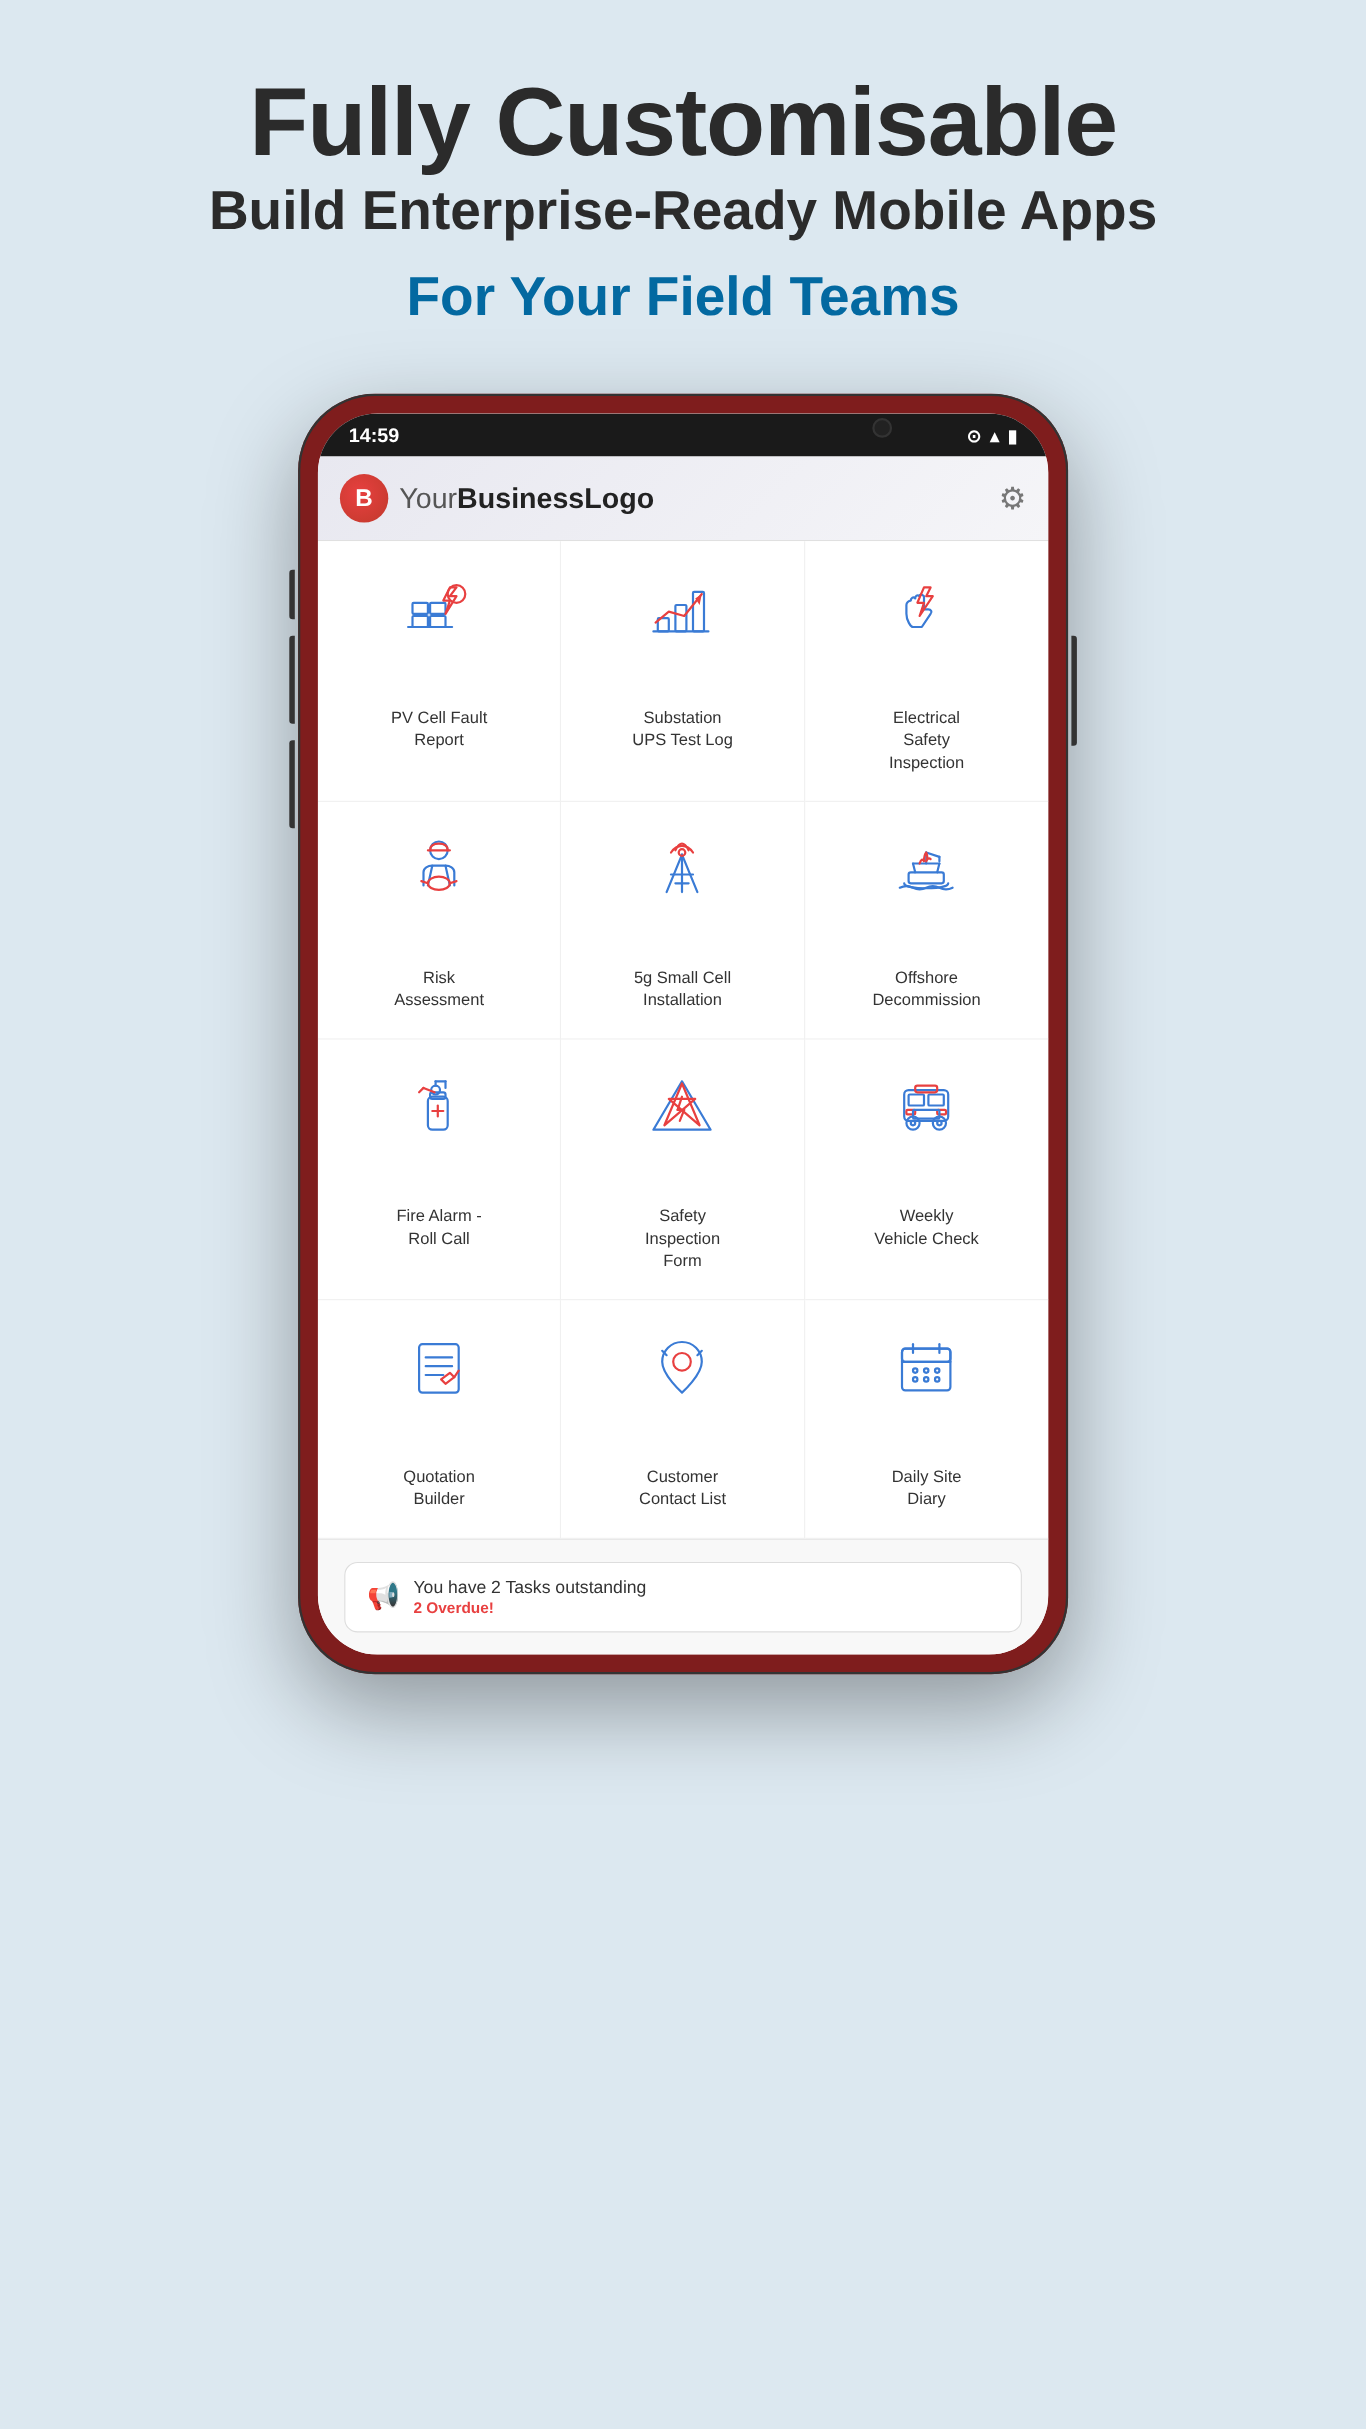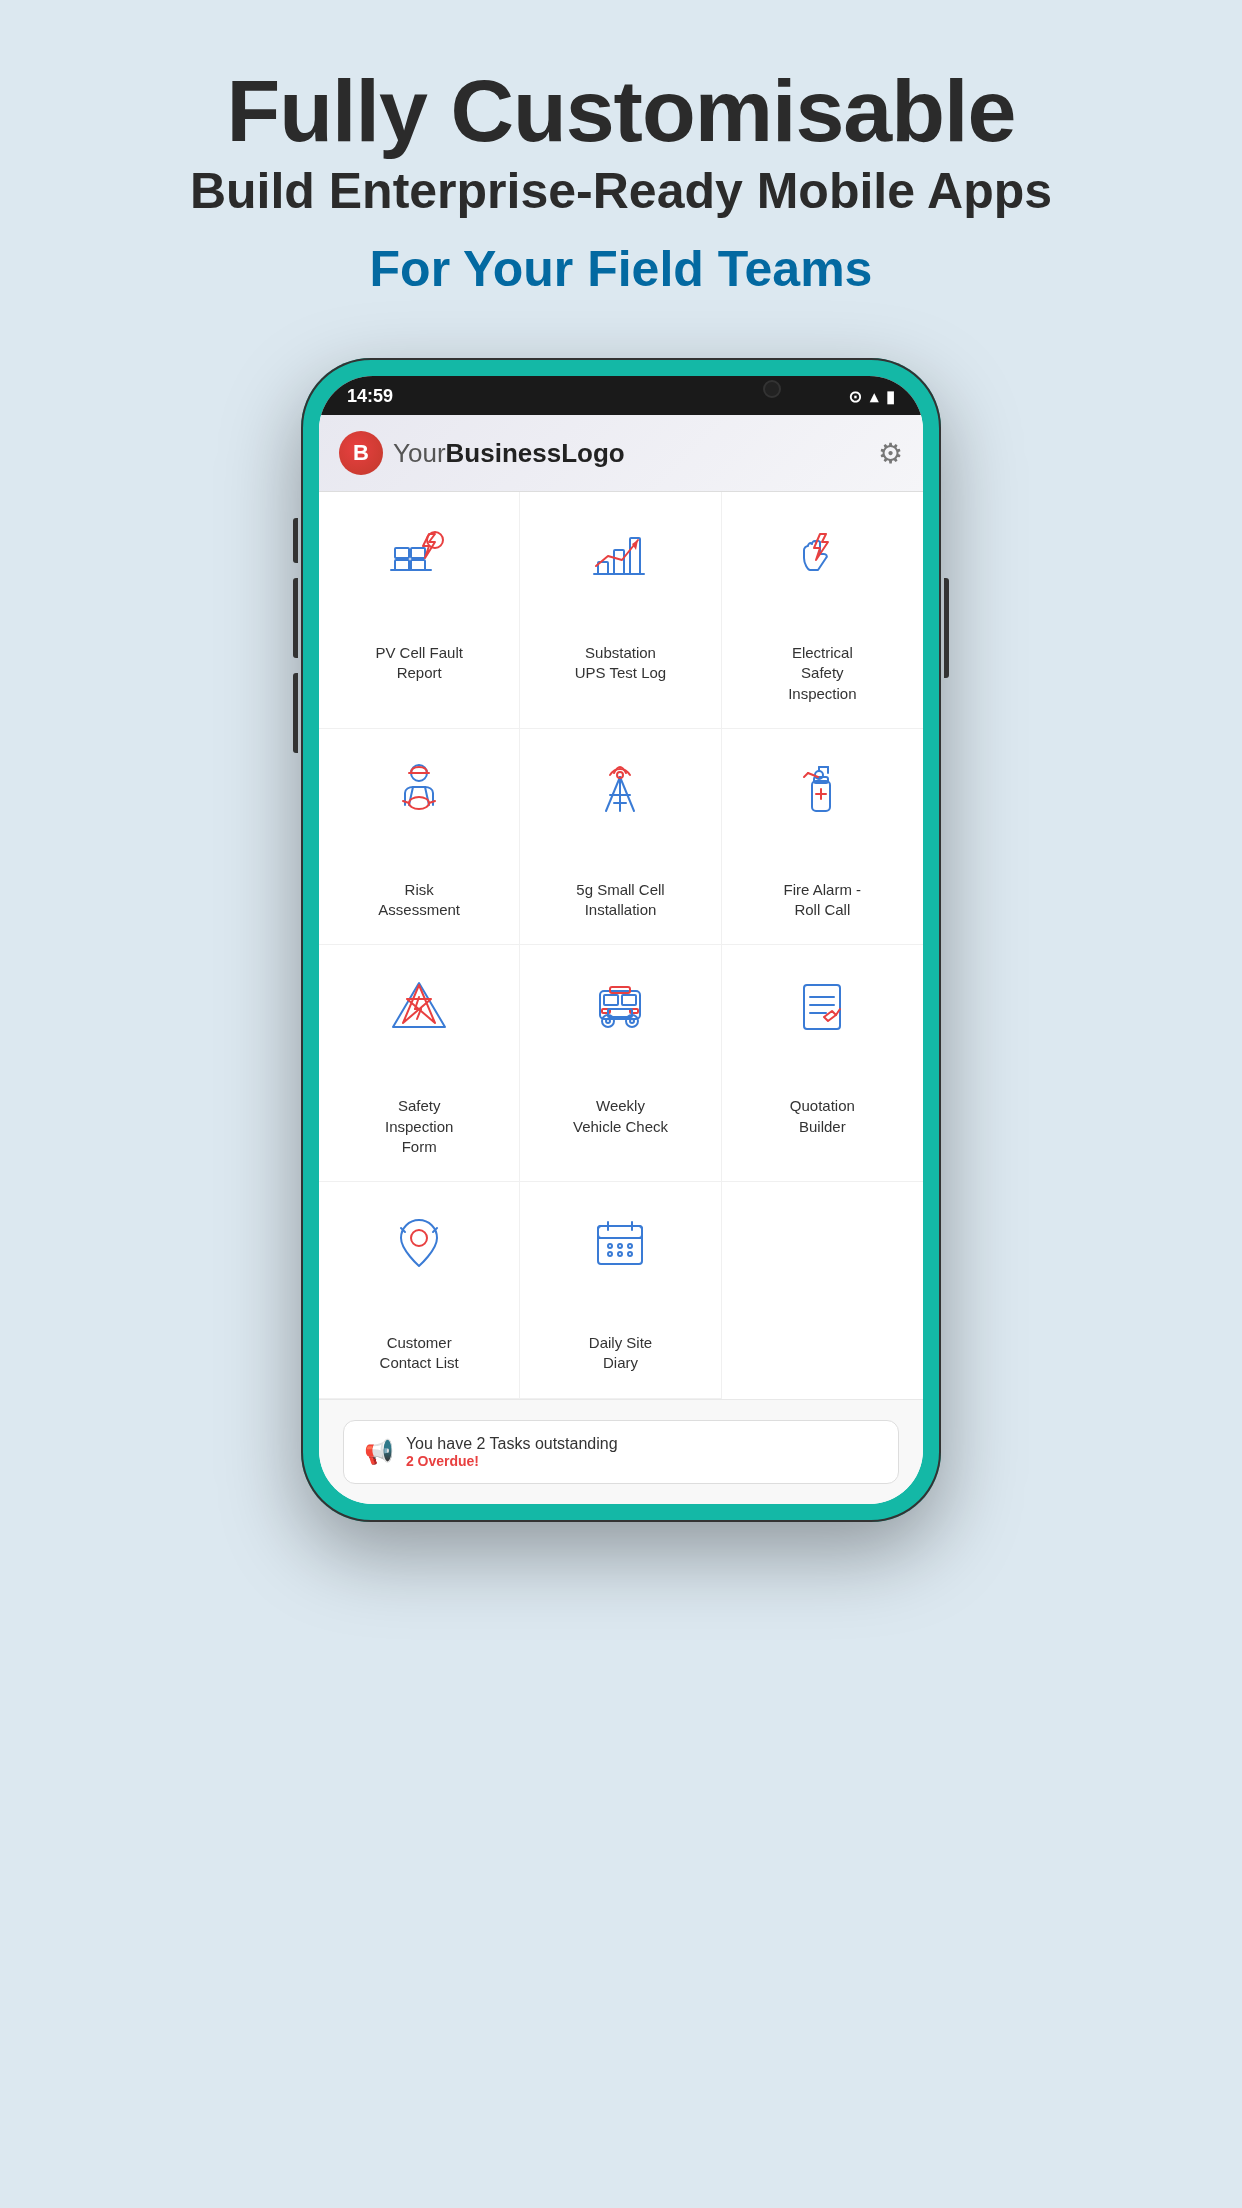--- a/index.html
+++ b/index.html
@@ -31,22 +31,22 @@
     .hero-sub2 {
       font-size: 50px;
       font-weight: 700;
       color: #0369a1;
       text-align: left;
       margin-bottom: 60px;
     }
 
     
     .phone-shell {
-      width: 640px;
-      background: #14b8a6;
+      width: 700px;
+      background: #7f1d1d;
       border-radius: 70px;
       padding: 18px;
       box-shadow: 0 30px 80px rgba(0,0,0,0.35), inset 0 0 0 2px #333;
       position: relative;
     }
     .phone-shell::before {
       content: '';
       position: absolute;
       top: 28px; left: 50%; transform: translateX(-50%);
       width: 120px; height: 10px;
@@ -304,20 +304,40 @@
           <line x1="22" y1="38" x2="42" y2="38" class="icon-blue"></line>
           <line x1="26" y1="46" x2="38" y2="46" class="icon-blue"></line>
 
           <path d="M22 18 Q26 12 32 12 Q38 12 42 18" class="icon-red" fill="none" stroke-width="2"></path>
           <path d="M26 16 Q29 10 32 10 Q35 10 38 16" class="icon-red" fill="none" stroke-width="2"></path>
           <circle cx="32" cy="18" r="3" class="icon-red" stroke-width="1.5"></circle>
         </svg>
         <span class="grid-item-label">5g Small Cell<br>Installation</span>
       </div>
 
+      <div class="grid-item">
+        <svg viewBox="0 0 64 64">
+
+          <rect x="16" y="36" width="32" height="10" class="icon-blue" rx="2"></rect>
+          <path d="M12 46 C12 52 52 52 52 46" class="icon-blue"></path>
+
+          <line x1="22" y1="36" x2="20" y2="28" class="icon-blue"></line>
+          <line x1="42" y1="36" x2="44" y2="28" class="icon-blue"></line>
+          <line x1="20" y1="28" x2="44" y2="28" class="icon-blue"></line>
+
+          <line x1="32" y1="28" x2="32" y2="18" class="icon-blue"></line>
+          <line x1="32" y1="18" x2="44" y2="22" class="icon-blue"></line>
+          <line x1="44" y1="22" x2="44" y2="26" class="icon-blue"></line>
+
+          <path d="M26 28 Q28 22 30 26 Q30 20 32 18 Q34 22 32 26 Q34 22 36 24" class="icon-red" fill="none" stroke-width="1.5"></path>
+
+          <path d="M8 50 Q14 47 20 50 Q26 53 32 50 Q38 47 44 50 Q50 53 56 50" class="icon-blue" stroke-width="1.5"></path>
+        </svg>
+        <span class="grid-item-label">Offshore<br>Decommission</span>
+      </div>
 
       <div class="grid-item">
         <svg viewBox="0 0 64 64">
 
           <rect x="22" y="24" width="18" height="30" rx="4" class="icon-blue"></rect>
           <rect x="24" y="20" width="14" height="6" rx="2" class="icon-blue"></rect>
           <circle cx="29" cy="18" r="4" class="icon-blue" fill="none"></circle>
           <line x1="29" y1="14" x2="29" y2="10" class="icon-blue"></line>
           <line x1="29" y1="10" x2="38" y2="10" class="icon-blue"></line>
           <line x1="38" y1="10" x2="38" y2="16" class="icon-blue"></line>

